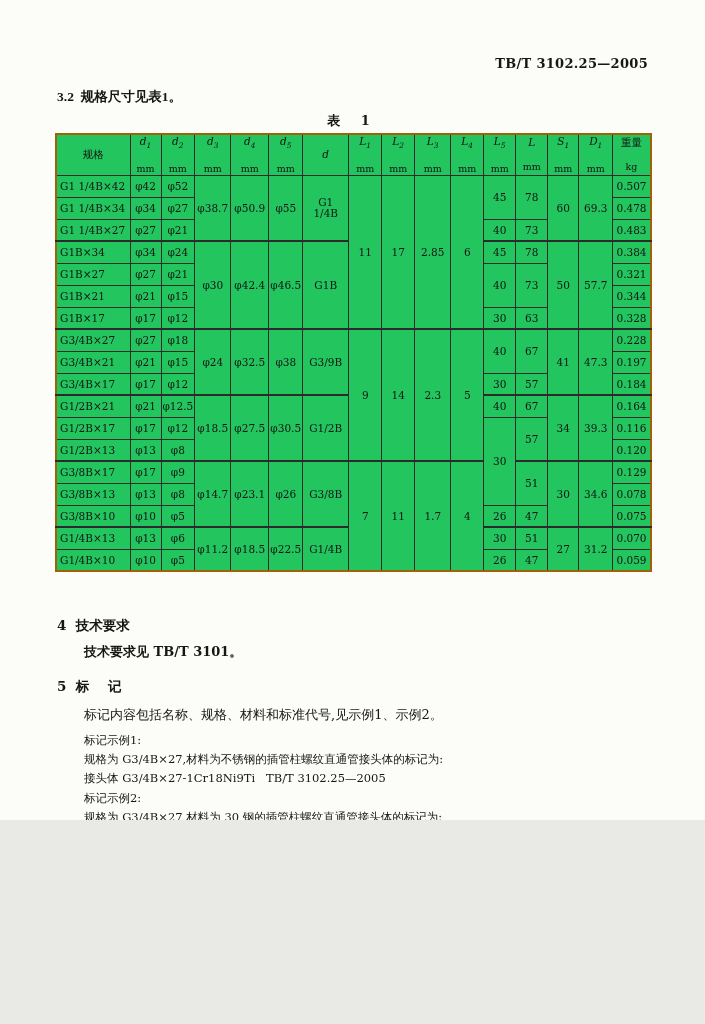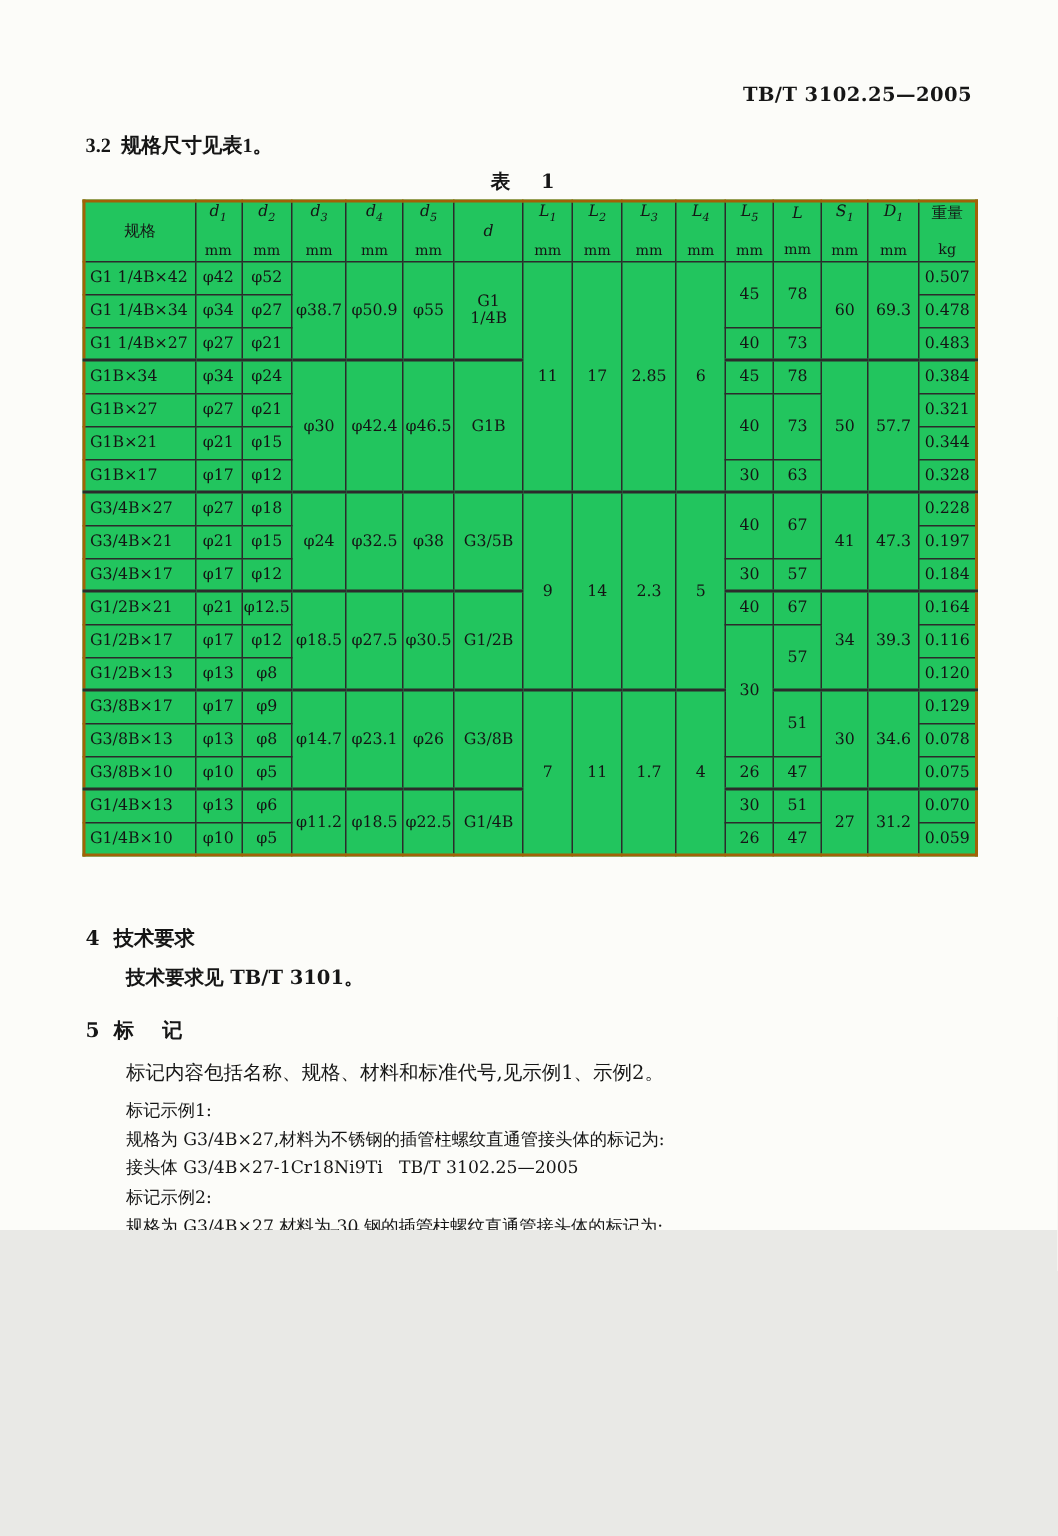--- a/index.html
+++ b/index.html
@@ -219,21 +219,21 @@
           <td>63</td>
           <td>0.328</td>
         </tr>
         <tr class="gs">
           <td class="spec">G3/4B×27</td>
           <td>φ27</td>
           <td>φ18</td>
           <td rowspan="3">φ24</td>
           <td rowspan="3">φ32.5</td>
           <td rowspan="3">φ38</td>
-          <td rowspan="3">G3/5B</td>
+          <td rowspan="3">G3/9B</td>
           <td rowspan="6">9</td>
           <td rowspan="6">14</td>
           <td rowspan="6">2.3</td>
           <td rowspan="6">5</td>
           <td rowspan="2">40</td>
           <td rowspan="2">67</td>
           <td rowspan="3">41</td>
           <td rowspan="3">47.3</td>
           <td>0.228</td>
         </tr>

